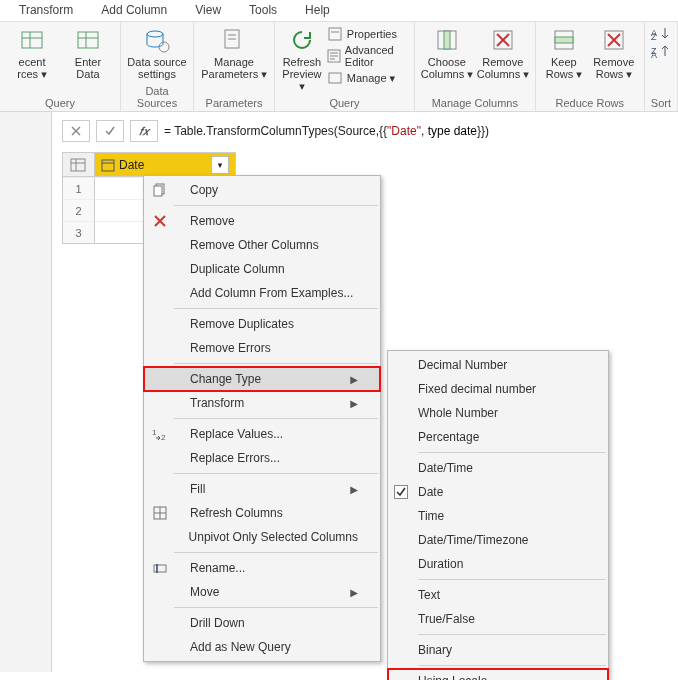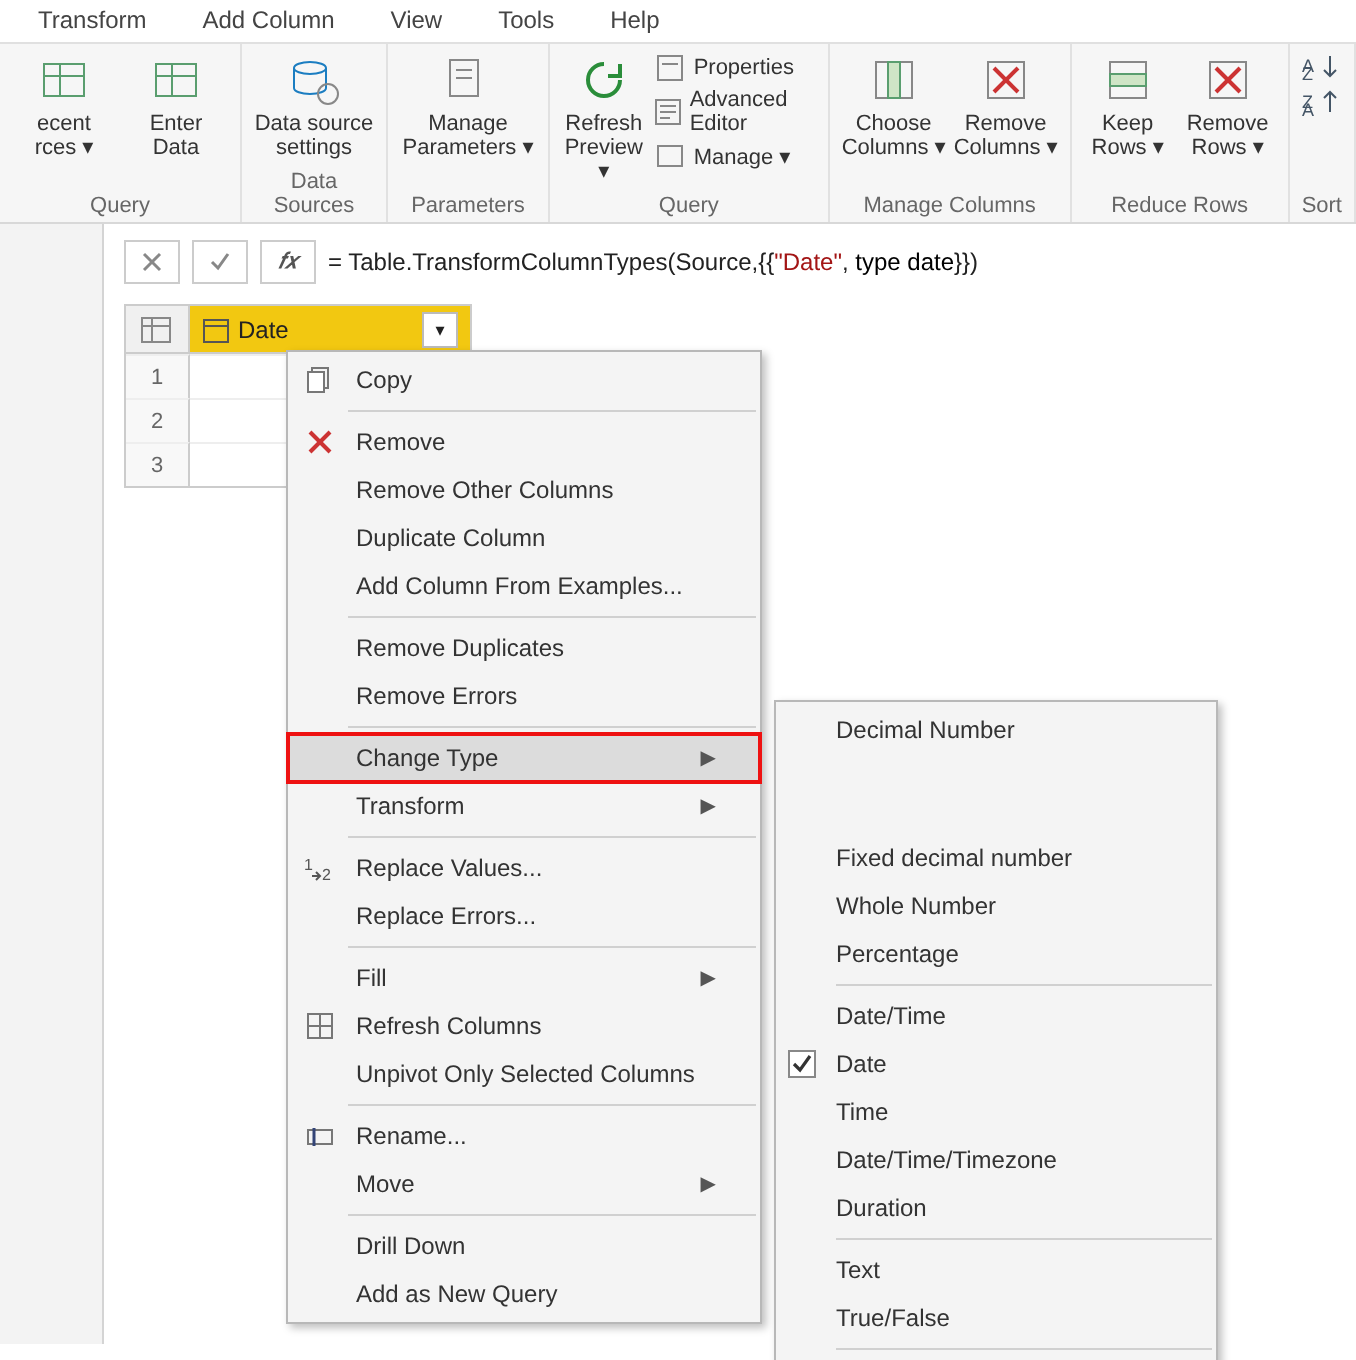--- a/index.html
+++ b/index.html
@@ -37,21 +37,21 @@
   .grid-header { display:flex; }
   .corner { width: 32px; height: 24px; background: #f0f0f0; border-right:1px solid #ccc; border-bottom:1px solid #ccc; display:flex; align-items:center; justify-content:center;}
   .col-head { width: 140px; height: 24px; background: #f2c811; border-bottom:1px solid #ccc; display:flex; align-items:center; padding:0 6px; gap:4px; font-size:12px; color:#222; }
   .col-head .dd { margin-left:auto; width:18px; height:18px; background:#fff; border:1px solid #bbb; display:flex; align-items:center; justify-content:center; font-size:9px;}
   .grid-row { display:flex; }
   .row-num { width:32px; height:22px; background:#f8f8f8; border-right:1px solid #ccc; border-top:1px solid #eee; display:flex; align-items:center; justify-content:center; font-size:11px; color:#666;}
   .cell { width:140px; height:22px; border-top:1px solid #eee; }
 
   
   .menu { position:absolute; background:#f4f4f4; border:1px solid #b8b8b8; box-shadow: 2px 2px 4px rgba(0,0,0,0.25); font-size:12px; padding: 2px 0; }
-  .menu-item { display:flex; align-items:center; height:24px; padding: 0 22px 0 6px; gap:8px; cursor:pointer; white-space:nowrap; }
+  .menu-item { display:flex; align-items:center; height:24px; padding: 0 22px 0 6px; gap:20px; cursor:pointer; white-space:nowrap; }
   .menu-item.selected { background:#dcdcdc; }
   .menu-item .mi-icon { width:20px; height:18px; display:flex; align-items:center; justify-content:center; }
   .menu-item .arrow { margin-left:auto; font-size:10px; color:#555; }
   .menu-sep { height:1px; background:#d0d0d0; margin: 3px 2px 3px 30px; }
   .menu.main-menu { left:143px; top:175px; width:238px; }
   .menu.main-menu .menu-item .mi-label { flex:1; }
   .menu.sub-menu { left:387px; top:350px; width:222px; }
   .sub-menu .menu-item { padding-left: 30px; }
   .sub-menu .chk { position:absolute; left:6px; }
 
@@ -413,21 +413,21 @@
     <div class="menu-item">
       <span class="mi-icon"></span>
       <span class="mi-label">Add as New Query</span>
     </div>
   </div>
 
 <div class="menu sub-menu" id="sub-menu">
     <div class="menu-item" style="position: relative;">
       <span>Decimal Number</span>
     </div>
-    <div class="menu-item" style="position: relative; margin-top: 40px;">
+    <div class="menu-item" style="position: relative;">
       <span>Fixed decimal number</span>
     </div>
     <div class="menu-item" style="position: relative;">
       <span>Whole Number</span>
     </div>
     <div class="menu-item" style="position: relative;">
       <span>Percentage</span>
     </div>
     <div class="menu-sep"></div>
     <div class="menu-item" style="position: relative;">

